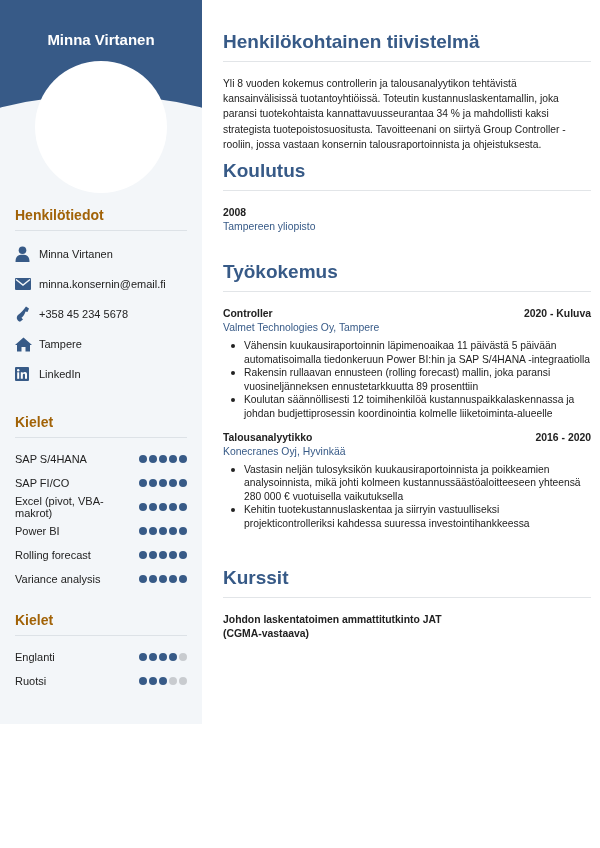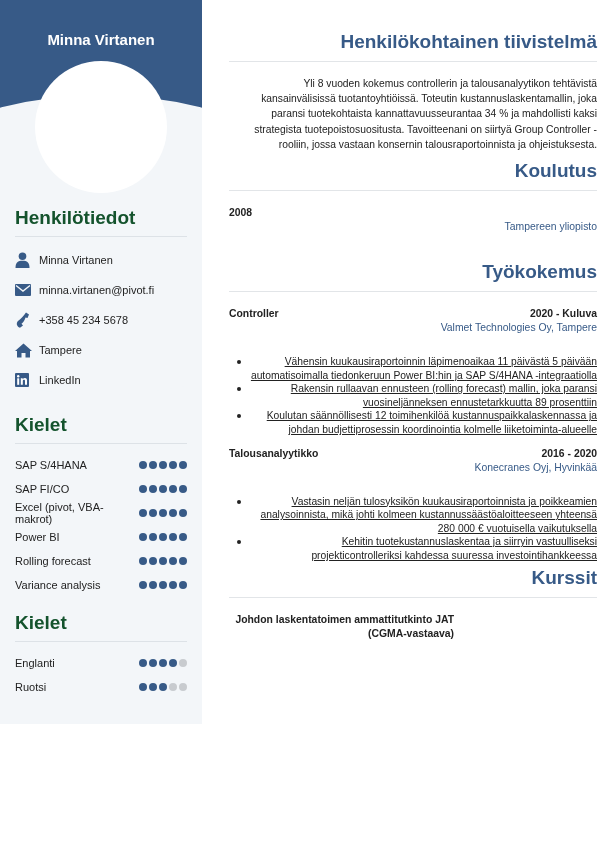--- a/index.html
+++ b/index.html
@@ -8,39 +8,39 @@
 
   .sidebar { position:absolute; left:0; top:0; width:202px; height:724px; background:#f3f6f9; overflow:hidden; }
   .sb-top { position:absolute; left:0; top:0; width:202px; height:110px; background:#375a87; }
   .sb-top-mask { position:absolute; left:-150px; top:95px; width:502px; height:300px; border-radius:50%; background:#f3f6f9; }
   .sb-name { position:absolute; left:0; top:31px; width:202px; text-align:center; color:#ffffff; font-weight:bold; font-size:15px; }
   .photo { position:absolute; left:35px; top:61px; width:132px; height:132px; border-radius:50%; background:#ffffff; }
   .sb-bottom { position:absolute; left:0; top:760px; width:202px; height:88px; background:#375a87; overflow:hidden; }
   .sb-bottom-mask { position:absolute; left:-140px; top:-280px; width:482px; height:348px; border-radius:50%; background:#f3f6f9; }
 
   .sb-section { position:absolute; left:15px; width:172px; }
-  .sb-heading { font-size:19px; color:#14532d; padding-bottom:7px; border-bottom:1px solid #dde2e7; }
+  .sb-heading { font-size:14px; color:#a16207; padding-bottom:7px; border-bottom:1px solid #dde2e7; }
 
   .contact { display:flex; align-items:center; height:30px; }
   .contact .ic { width:24px; display:flex; align-items:center; justify-content:flex-start; }
   .contact .ic svg { display:block; }
   .contact .txt { font-size:11px; color:#222; }
 
   .skill { display:flex; justify-content:space-between; align-items:center; height:24px; font-size:11px; color:#222; }
   .dots { display:flex; gap:2px; }
   .dot { width:8px; height:8px; border-radius:50%; background:#375a87; }
   .dot.off { background:#c8cbcf; }
 
   .main { position:absolute; left:217px; top:0; width:368px; }
-  .m-section { position:absolute; left:12px; width:368px;text-align:right; }
+  .m-section { position:absolute; left:6px; width:368px; }
   .m-heading { font-size:19px; color:#375a87; padding-bottom:8px; border-bottom:1px solid #e2e5e8; }
   .summary { font-size:10.3px; line-height:15.2px; color:#222; margin-top:14px; }
   .entry-row { display:flex; justify-content:space-between; align-items:flex-start; font-size:10.4px; font-weight:bold; color:#222; line-height:14px; }
   .entry-sub { font-size:10.4px; color:#375a87; line-height:14px; }
-  ul.bullets { list-style:none; margin-top:20px;text-decoration:underline; }
+  ul.bullets { list-style:none; margin-top:4px; }
   ul.bullets li { position:relative; padding-left:21px; font-size:10.3px; line-height:13.6px; color:#222; }
   ul.bullets li::before { content:""; position:absolute; left:8px; top:5px; width:4px; height:4px; border-radius:50%; background:#222; }
 </style>
 </head>
 <body>
 
 <aside class="sidebar">
   <div class="sb-top"></div>
   <div class="sb-top-mask"></div>
   <div class="sb-name">Minna Virtanen</div>
@@ -58,21 +58,21 @@
         </span>
         <span class="txt">Minna Virtanen</span>
       </div>
       <div class="contact">
         <span class="ic">
           <svg width="16" height="12" viewBox="0 0 16 12">
               <rect x="0" y="0" width="16" height="12" rx="1" fill="#375a87"></rect>
               <path d="M1 1.5 L8 7 L15 1.5" stroke="#f3f6f9" stroke-width="1.4" fill="none"></path>
             </svg>
         </span>
-        <span class="txt">minna.virtanen@pivot.fi</span>
+        <span class="txt">minna.konsernin@email.fi</span>
       </div>
       <div class="contact">
         <span class="ic">
           <svg width="15" height="16" viewBox="0 0 15 16">
               <path d="M11 0.5 L14 2.5 L12.5 6 L10.5 5.5 C9.8 8 8.5 10 6.5 11.8 L8 13.5 L5 15.8 C1.5 14.5 1 11 3 9 C6 7 8.5 4 11 0.5 Z" fill="#375a87"></path>
             </svg>
         </span>
         <span class="txt">+358 45 234 5678</span>
       </div>
       <div class="contact">

